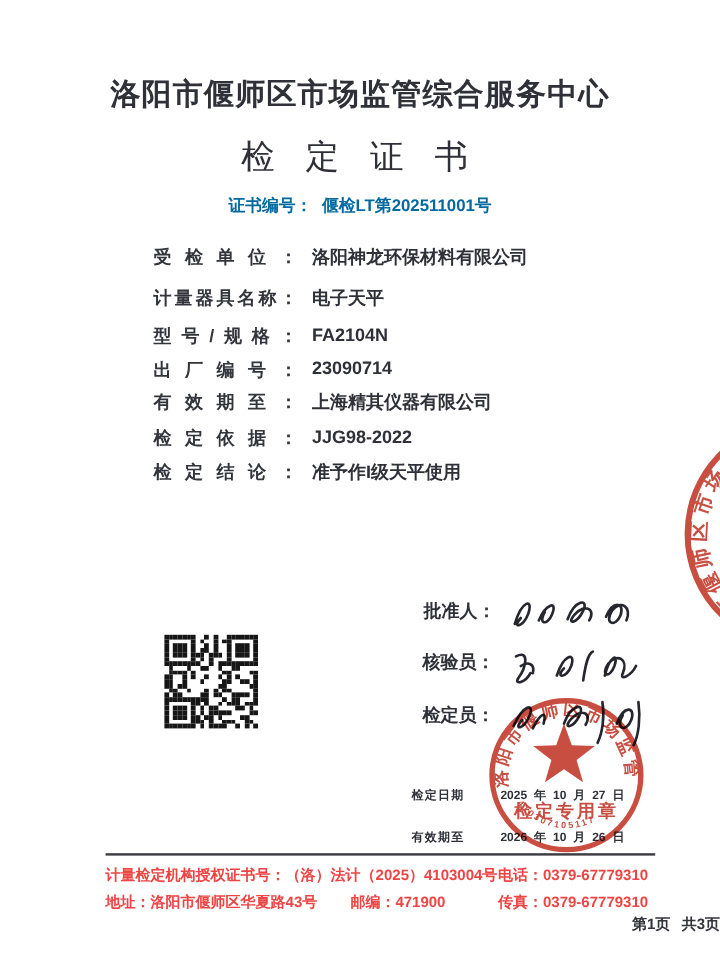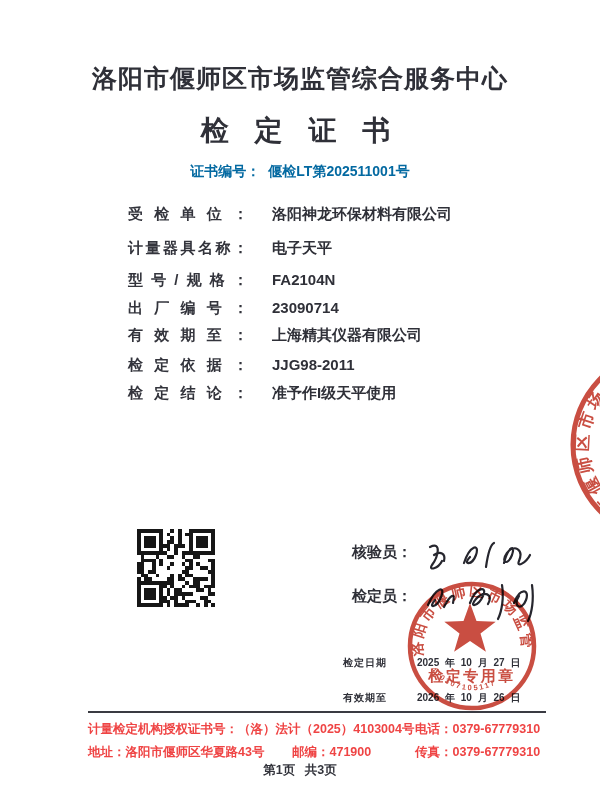--- a/index.html
+++ b/index.html
@@ -8,43 +8,43 @@
     background:#ffffff;overflow:hidden;
     font-family:"Liberation Sans","DejaVu Sans",sans-serif;
     color:#33343c;
   }
   .doc-title{
     position:absolute;top:62px;left:0;width:100%;
     text-align:center;font-size:25px;font-weight:700;letter-spacing:1px;color:#2f3038;
   }
   .doc-subtitle{
     position:absolute;top:112px;left:0;width:100%;
-    text-align:center;font-size:28px;font-weight:700;letter-spacing:9px;color:#2f3038;
+    text-align:center;font-size:28px;font-weight:400;letter-spacing:9px;color:#2f3038;
   }
   .cert-line{
     position:absolute;top:163px;left:0;width:100%;
     display:flex;justify-content:center;gap:8px;
     font-size:14px;font-weight:700;color:#0369a1;
   }
   .f-row{position:absolute;left:128px;display:flex;}
   .f-label{
     display:inline-block;width:120px;font-size:15px;font-weight:700;
     text-align:justify;text-align-last:justify;color:#33343c;
   }
-  .f-value{margin-left:24px;font-size:15px;font-weight:700;white-space:nowrap;color:#2f3038;}
+  .f-value{margin-left:12px;font-size:15px;font-weight:700;white-space:nowrap;color:#2f3038;}
   .sig-row{position:absolute;display:flex;align-items:flex-start;}
   .sig-label{font-size:15px;font-weight:700;color:#2f3038;white-space:nowrap;}
   .sig-ink{margin-left:8px;margin-top:-10px;}
   .date-row{position:absolute;display:flex;font-size:10px;font-weight:700;color:#2f3038;}
   .date-label{width:68px;letter-spacing:1px;}
   .date-value{margin-left:6px;white-space:nowrap;word-spacing:3px;}
   .rule{position:absolute;left:88px;top:711px;width:458px;height:2px;background:#3a3b42;}
   .footer-line{position:absolute;font-size:12.5px;font-weight:700;color:#ef4444;white-space:nowrap;}
   .page-indicator{
-    position:absolute;top:762px;left:0;width:100%;text-align:center;
+    position:absolute;top:762px;left:0;width:100%;text-align:right;
     font-size:12.5px;font-weight:700;color:#33343c;word-spacing:6px;
   }
   .qr{
     position:absolute;left:137px;top:529px;width:78px;height:78px;
     display:grid;grid-template-columns:repeat(21,1fr);grid-template-rows:repeat(21,1fr);
   }
   .qr div{width:100%;height:100%;}
   .qr .on{background:#161616;}
   .seal{position:absolute;mix-blend-mode:multiply;opacity:.88;}
   .seal-main{left:397px;top:571px;}
@@ -79,21 +79,21 @@
   <div class="f-row" style="top:299px">
     <span class="f-label">出厂编号：</span>
     <span class="f-value">23090714</span>
   </div>
   <div class="f-row" style="top:326px">
     <span class="f-label">有效期至：</span>
     <span class="f-value">上海精其仪器有限公司</span>
   </div>
   <div class="f-row" style="top:356px">
     <span class="f-label">检定依据：</span>
-    <span class="f-value">JJG98-2011</span>
+    <span class="f-value">JJG98-2022</span>
   </div>
   <div class="f-row" style="top:384px">
     <span class="f-label">检定结论：</span>
     <span class="f-value">准予作I级天平使用</span>
   </div>
 
   <div class="qr">
       <div class="on"></div>
       <div class="on"></div>
       <div class="on"></div>
@@ -530,20 +530,27 @@
       <div class="on"></div>
       <div></div>
       <div></div>
       <div class="on"></div>
       <div></div>
       <div class="on"></div>
       <div></div>
       <div class="on"></div>
     </div>
 
+  <div class="sig-row" style="left:353px;top:500px">
+    <span class="sig-label">批准人：</span>
+    <svg class="sig-ink sig-svg" width="120" height="46" viewBox="0 0 120 46">
+      <path d="M8,30 C14,10 24,8 19,22 C15,33 5,34 13,25 M28,27 C34,13 44,10 39,22 C35,32 27,30 33,20"></path>
+      <path d="M52,26 C58,10 70,8 65,19 C60,30 50,31 58,22 C66,13 76,17 70,27 M84,24 C90,10 100,12 96,23 C92,33 82,30 89,19 C96,9 106,16 101,27"></path>
+    </svg>
+  </div>
   <div class="sig-row" style="left:352px;top:587px">
     <span class="sig-label">检定员：</span>
     <svg class="sig-ink sig-svg" width="130" height="50" viewBox="0 0 130 50">
       <path d="M8,28 C16,10 26,8 21,20 C17,31 7,32 15,23 M24,30 C30,18 36,14 33,26"></path>
       <path d="M50,26 C56,10 68,8 63,19 C58,30 48,31 56,22 C64,13 74,17 68,27 M82,8 C84,20 82,34 78,42 M94,26 C100,10 110,12 106,23 C102,34 92,30 99,19 M112,8 C114,22 112,36 108,44"></path>
     </svg>
   </div>
   <div class="sig-row" style="left:352px;top:543px">
     <span class="sig-label">核验员：</span>
     <svg class="sig-ink sig-svg" width="128" height="48" viewBox="0 0 128 48">

